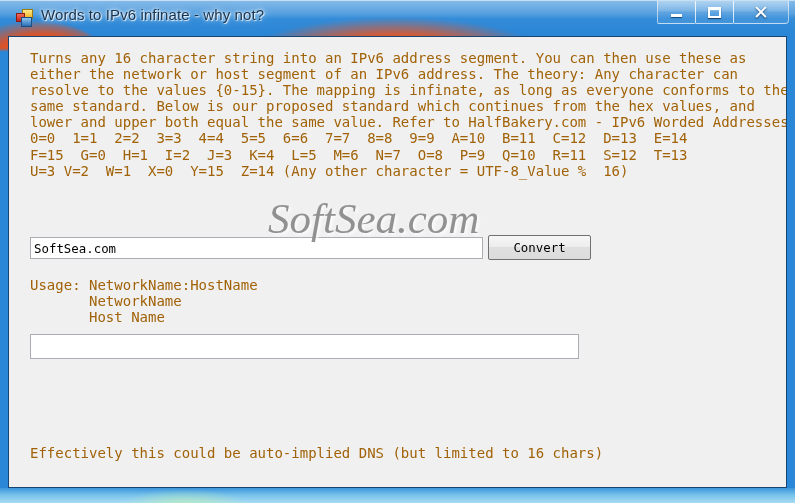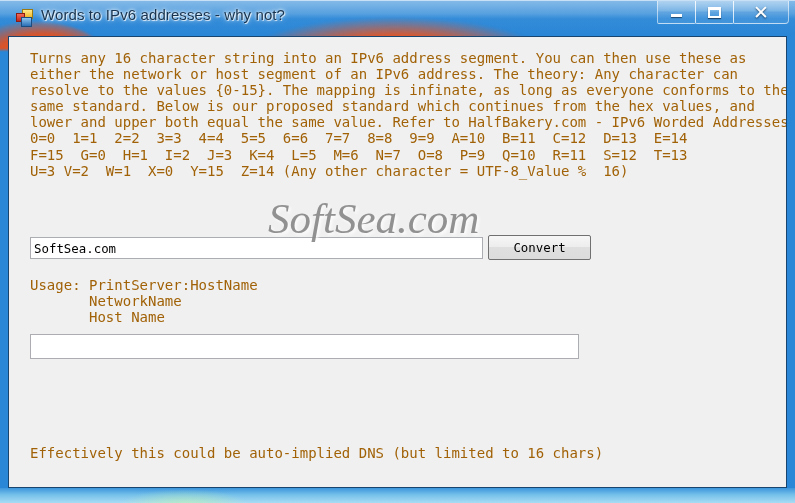--- a/index.html
+++ b/index.html
@@ -293,21 +293,21 @@
   <div id="wallpaper-bleed-left"></div>
   <div id="titlebar"></div>
   <div id="titlebar-hairline-top"></div>
 
   <div id="app-icon">
     <div class="sq sq-yellow"></div>
     <div class="sq sq-red"></div>
     <div class="sq sq-blue"></div>
   </div>
 
-  <div id="window-title">Words to IPv6 addresses - why not?</div>
+  <div id="window-title">Words to IPv6 infinate - why not?</div>
 
   <div id="window-controls">
     <div class="winbtn minimize">
       <div class="glyph">
           <div class="minbar"></div>
         </div>
     </div>
     <div class="winbtn maximize">
       <div class="glyph">
           <div class="maxbox"></div>
@@ -330,21 +330,21 @@
 lower and upper both equal the same value. Refer to HalfBakery.com - IPv6 Worded Addresses
 0=0  1=1  2=2  3=3  4=4  5=5  6=6  7=7  8=8  9=9  A=10  B=11  C=12  D=13  E=14
 F=15  G=0  H=1  I=2  J=3  K=4  L=5  M=6  N=7  O=8  P=9  Q=10  R=11  S=12  T=13
 U=3 V=2  W=1  X=0  Y=15  Z=14 (Any other character = UTF-8_Value %  16)</div>
 
 
       <input class="textbox" id="input-box" type="text" value="SoftSea.com" style="">
 
       <button id="convert-button">Convert</button>
 
-      <div class="mono-block" id="usage-block">Usage: PrintServer:HostName
+      <div class="mono-block" id="usage-block">Usage: NetworkName:HostName
        NetworkName
        Host Name</div>
 
       <input class="textbox" id="output-box" type="text" value="" style="">
 
 
       <div class="mono-block" id="dns-line">Effectively this could be auto-implied DNS (but limited to 16 chars)</div>
 
       <div class="mono-block" id="email-line">todd.hubers@gmail.com</div>
 

